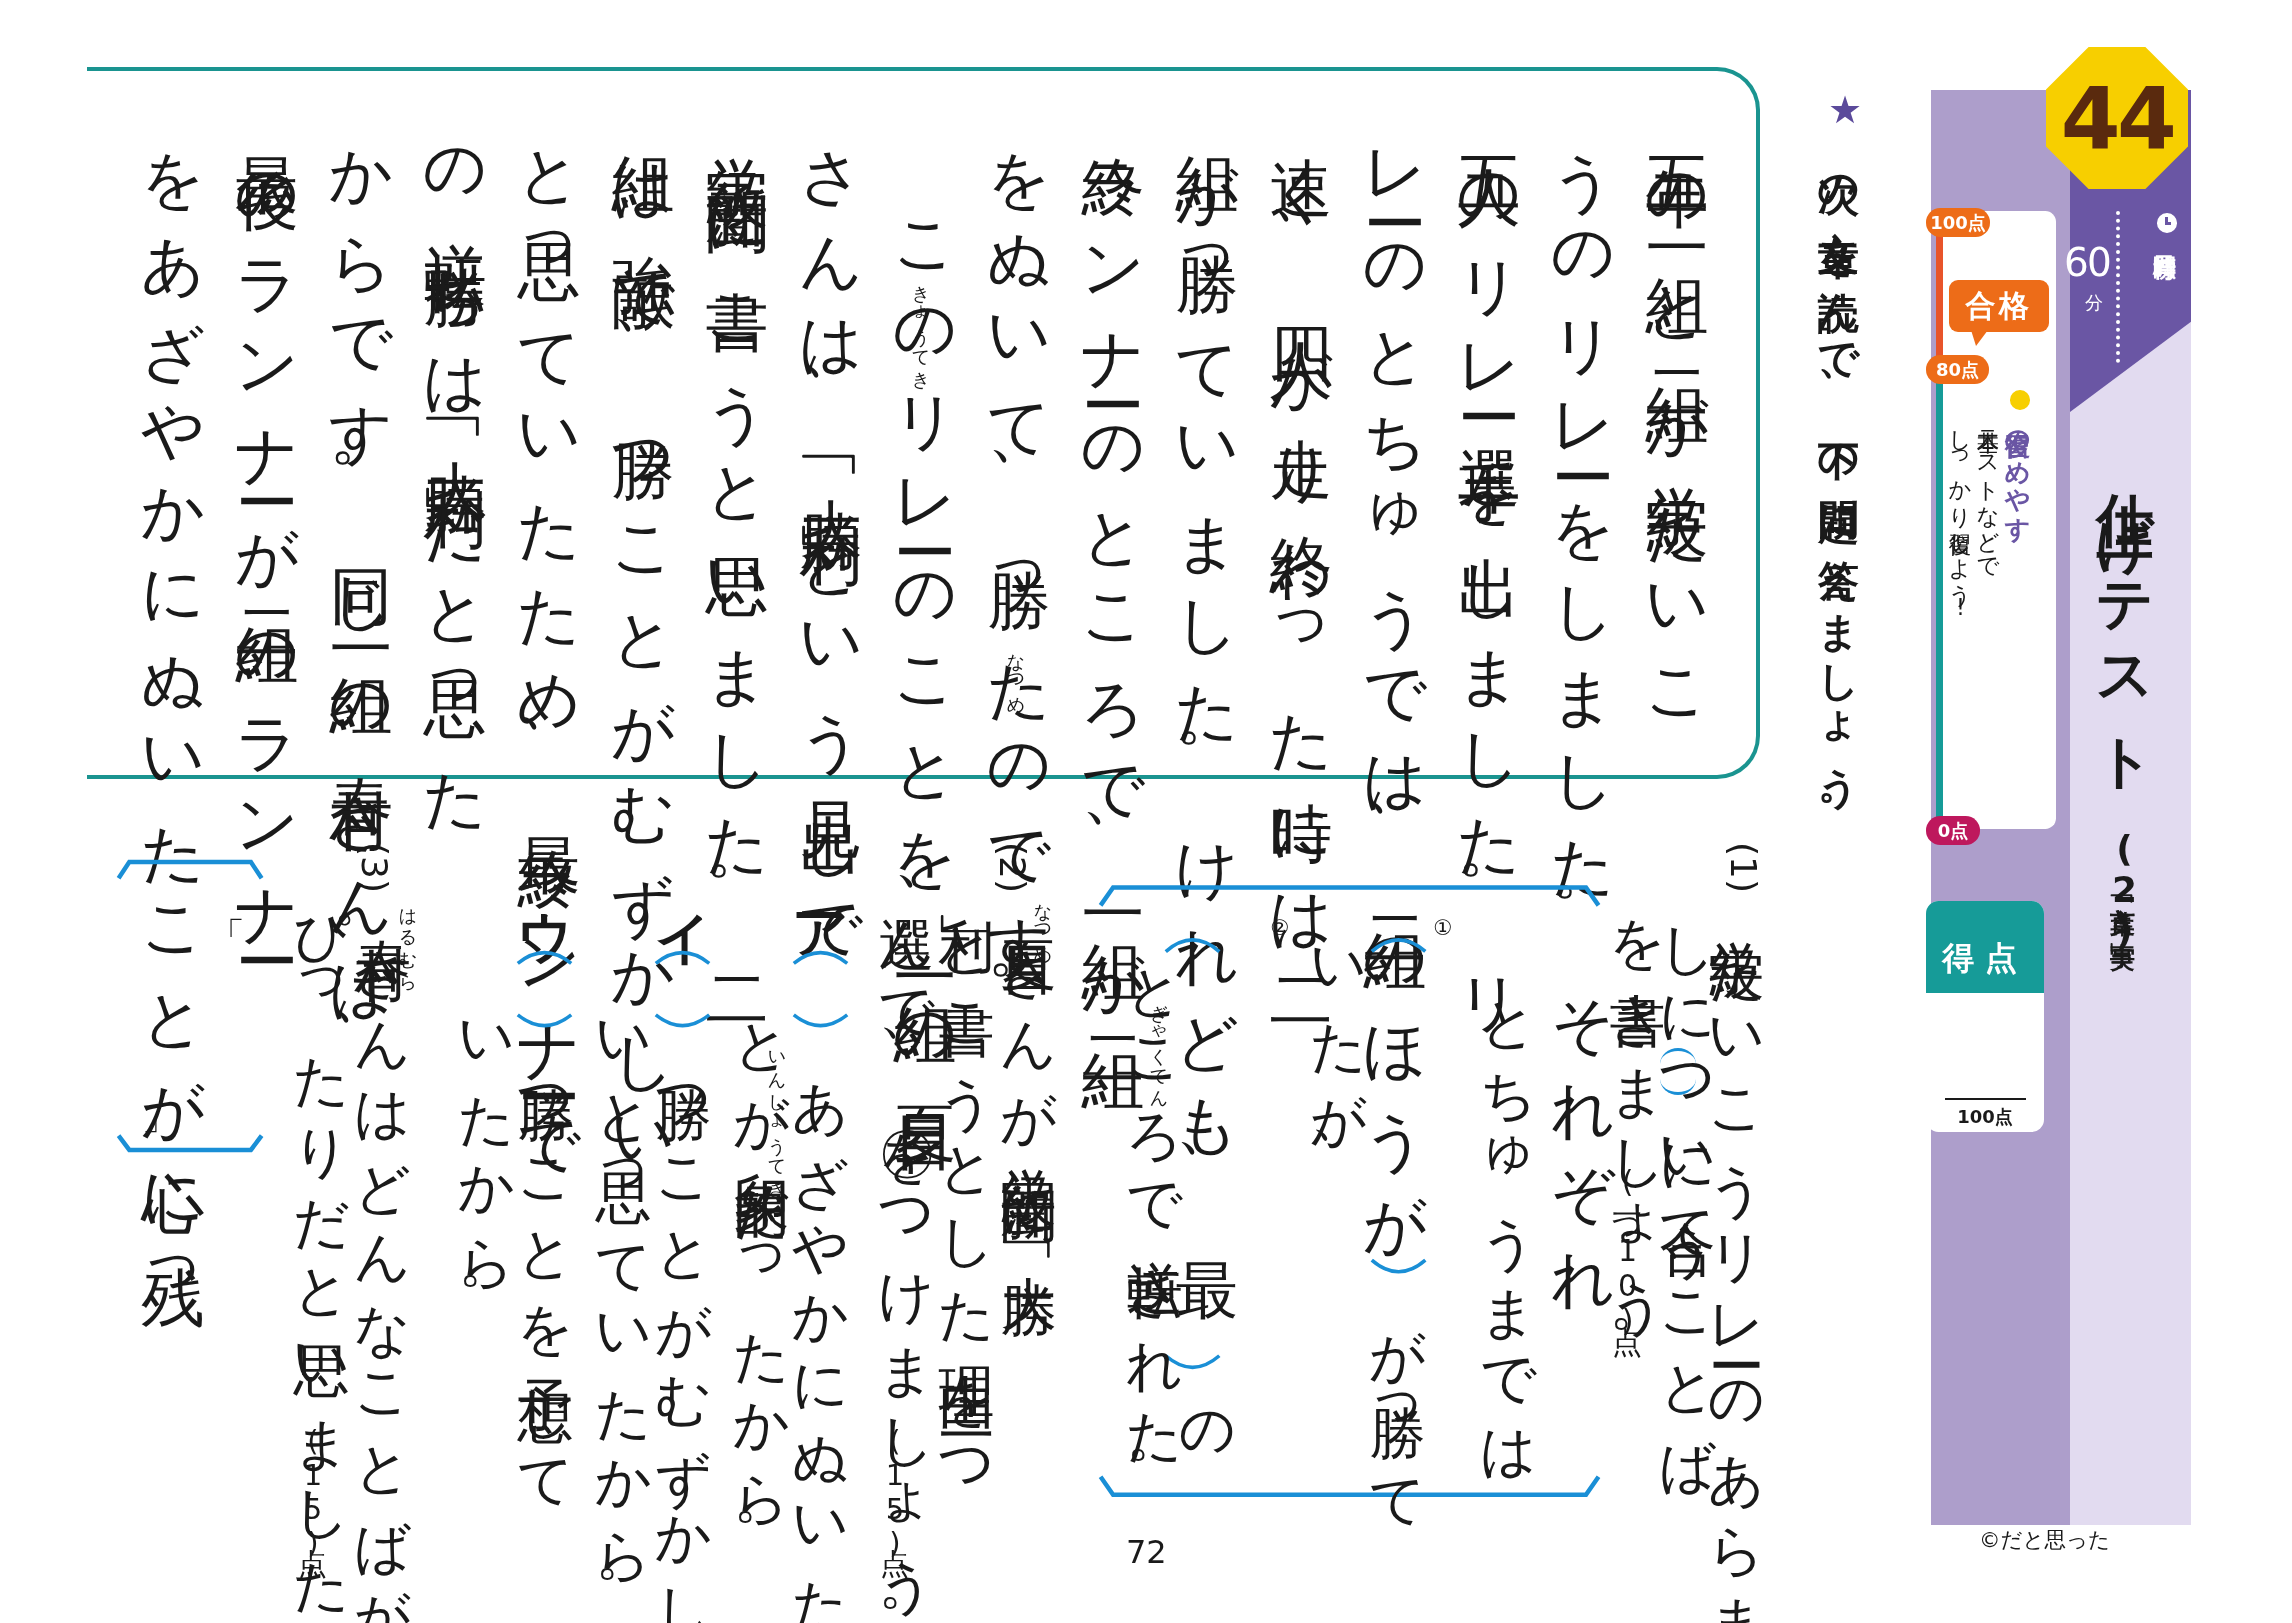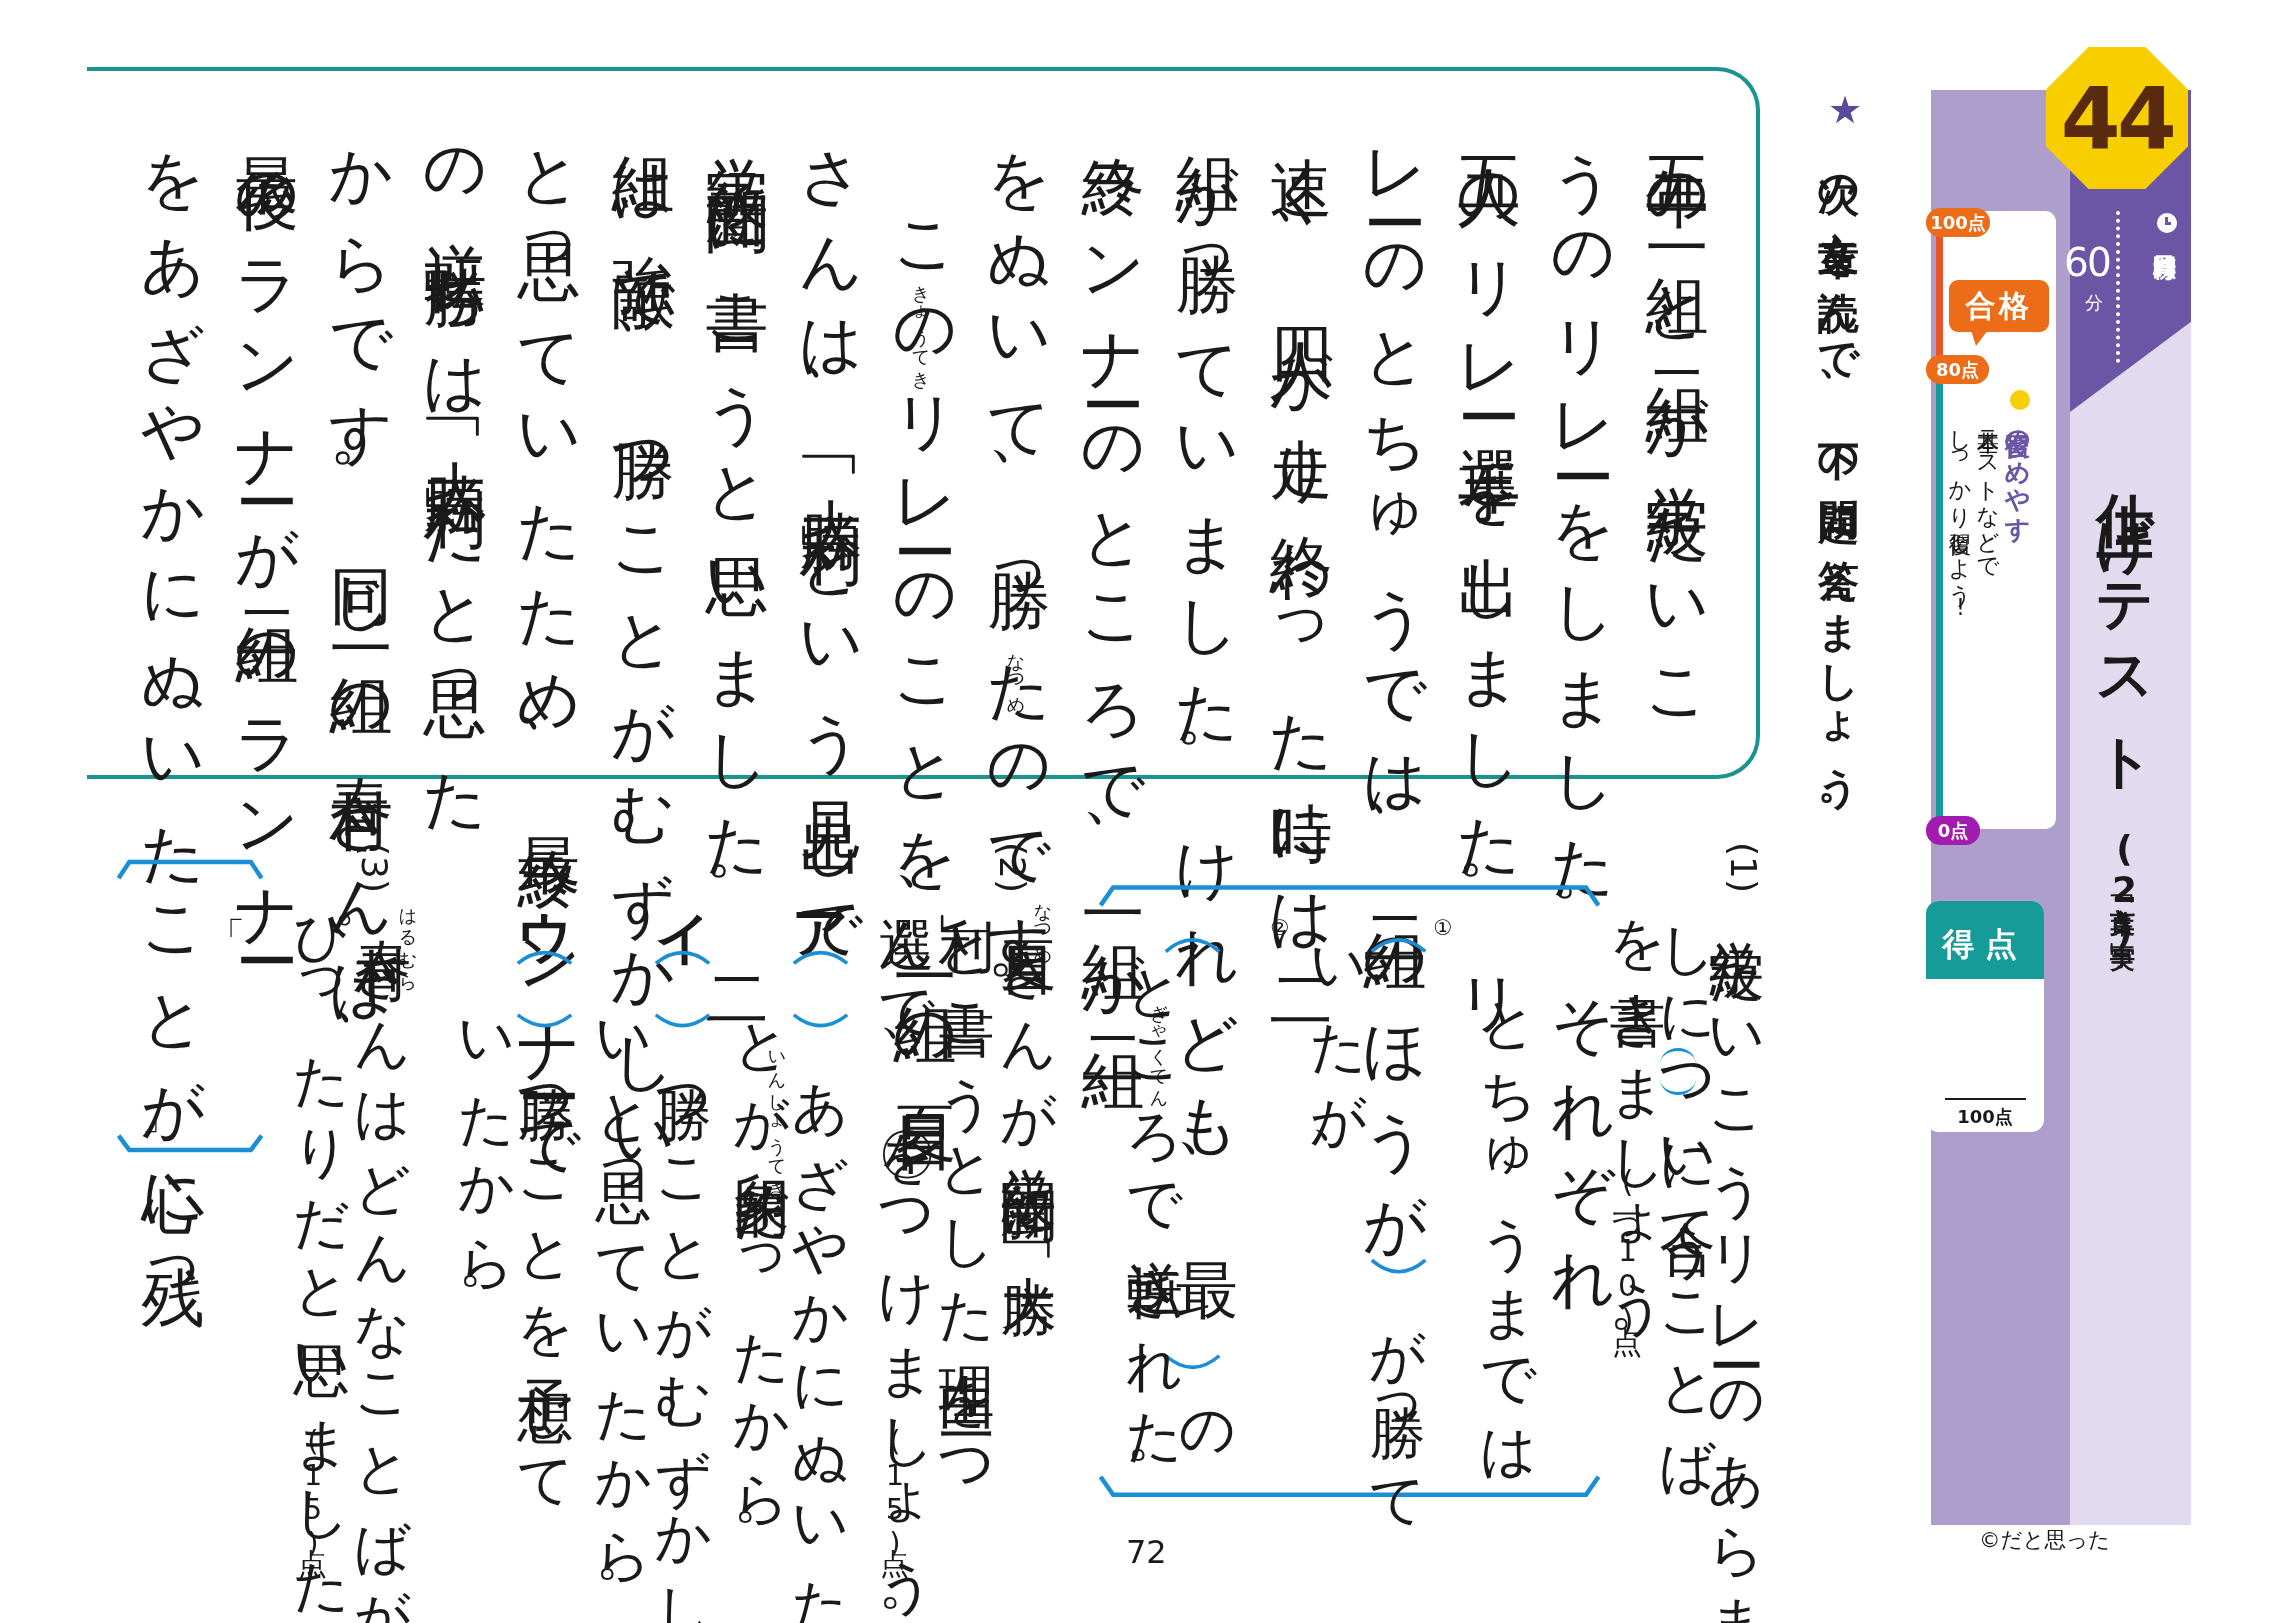--- a/index.html
+++ b/index.html
@@ -23,21 +23,21 @@
            display:flex; align-items:center; justify-content:center; }
   .badge span { font-family:"DejaVu Sans", sans-serif; font-weight:bold; font-size:86px; color:#5a2a0e; letter-spacing:-3.6px; }
   .score-card { position:absolute; left:1941px; top:211px; width:115px; height:618px; background:#ffffff; border-radius:10.7px; }
   .pill { position:absolute; height:29px; border-radius:14.3px; color:#fff; font-size:18px; font-weight:bold;
           display:flex; align-items:center; justify-content:center; font-family:"DejaVu Sans", sans-serif; }
   .pass-bubble { position:absolute; left:1949px; top:280px; width:100px; height:52px; background:#ed6c18; border-radius:9px;
                  color:#fff; font-weight:bold; font-size:30px; display:flex; align-items:center; justify-content:center; letter-spacing:3.6px; }
   .pass-bubble:after { content:""; position:absolute; left:21.5px; bottom:-14.3px; border-left:5.4px solid transparent;
                        border-right:12.5px solid transparent; border-top:16px solid #ed6c18; }
   .tokuten { position:absolute; left:1926px; top:901px; width:118px; height:231px; background:#fff; border-radius:12.5px; overflow:hidden; }
-  .tokuten-head { position:absolute; left:0; top:0; width:100%; height:78px; background:#169b98; color:#fff; font-weight:bold;
+  .tokuten-head { position:absolute; left:0; top:0; width:100%; height:92px; background:#169b98; color:#fff; font-weight:bold;
                   font-size:32px; display:flex; align-items:flex-end; justify-content:center; padding-bottom:12.5px; box-sizing:border-box; letter-spacing:10.7px; }
   .kakko { position:absolute; width:56px; height:16px; border:3.6px solid #1a8fd6; box-sizing:border-box; }
   .kakko.top { border-bottom:none; border-left:none; border-right:none; border-radius:50% 50% 0 0 / 100% 100% 0 0; }
   .kakko.bot { border-top:none; border-left:none; border-right:none; border-radius:0 0 50% 50% / 0 0 100% 100%; }
 </style>
 </head>
 <body>
 
 <div class="side-dark"></div>
 <div class="side-light"></div>
@@ -61,21 +61,21 @@
 <div class="vcol" style="left:2110px;top:887px;font-size:25px;font-weight:bold;letter-spacing:1.8px;">「言葉と事実」</div>
 
 <div class="score-card"></div>
 <div class="abs" style="left:1936px;top:231px;width:7.2px;height:148px;background:#e8542a;"></div>
 <div class="abs" style="left:1936px;top:379px;width:7.2px;height:448px;background:#169b98;"></div>
 <div class="pill" style="left:1926px;top:208px;width:64px;background:#ed6c18;">100点</div>
 <div class="pass-bubble">
   <span>合格</span>
 </div>
 <div class="pill" style="left:1926px;top:355px;width:63px;background:#ed6c18;">80点</div>
-<div class="pill" style="left:1926px;top:816px;width:54px;background:#a21caf;">0点</div>
+<div class="pill" style="left:1926px;top:816px;width:54px;background:#be185d;">0点</div>
 <div class="abs" style="left:2010px;top:390px;width:19.7px;height:19.7px;border-radius:50%;background:#f7cf00;"></div>
 <div class="vcol" style="left:2005px;top:414px;font-size:25px;font-weight:bold;color:#6a56a4;letter-spacing:0;">復習のめやす</div>
 <div class="vcol" style="left:1977px;top:414px;font-size:22.4px;letter-spacing:0;">基本テストなどで</div>
 <div class="vcol" style="left:1949px;top:414px;font-size:22.4px;letter-spacing:0;">しっかり復習しよう!</div>
 
 <div class="tokuten">
   <div class="tokuten-head">得点</div>
   <div class="abs" style="left:0;top:78px;width:100%;height:107px;"></div>
   <div class="abs" style="left:19px;top:197px;width:81px;height:1.8px;background:#1a1a1a;"></div>
   <div class="abs" style="left:0;top:204px;width:100%;text-align:center;font-size:18px;font-weight:bold;">100点</div>

